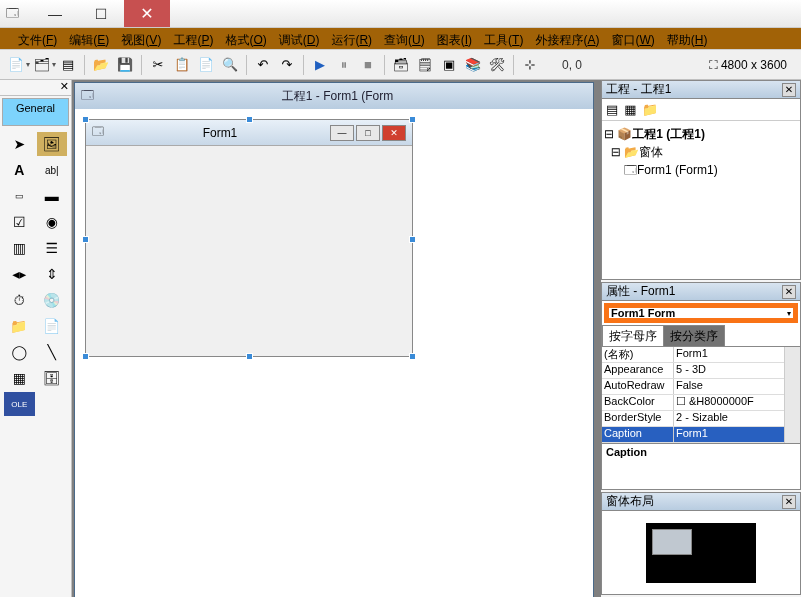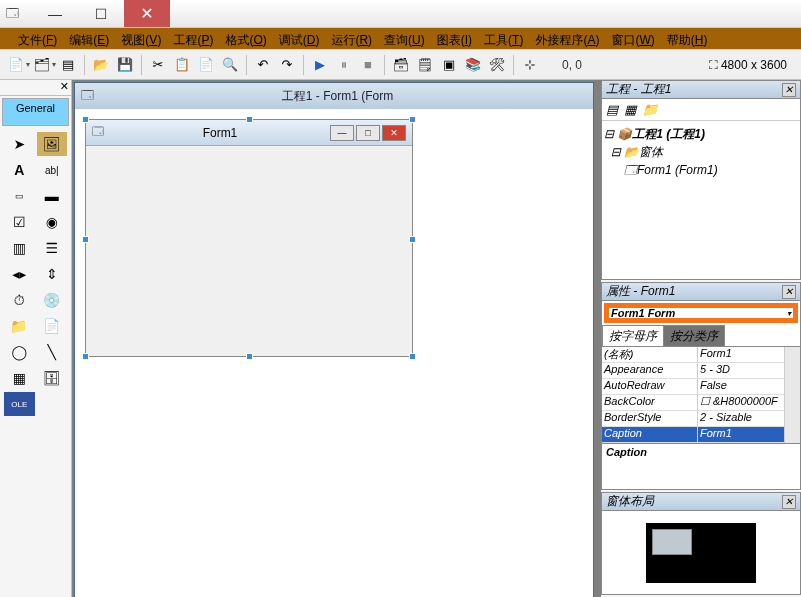--- a/index.html
+++ b/index.html
@@ -49,37 +49,37 @@
 .form-designer .ftitle .fbtns { display:flex; gap:2px; }
 .form-designer .ftitle .fbtn { width:24px; height:16px; border:1px solid #888; background:#e8e8e8; font-size:9px; display:flex; align-items:center; justify-content:center; }
 .form-designer .ftitle .fbtn.closex { background:#d04030; color:#fff; }
 .form-body { position:absolute; top:26px; left:0; right:0; bottom:0; background:#f0f0f0;
   background-image:radial-gradient(#888 0.6px, transparent 0.6px);
   background-size:8px 8px; }
 .handle { position:absolute; width:7px; height:7px; background:#3a8bd8; border:1px solid #fff; }
 
 
 .right { width:200px; background:#f5f5f5; display:flex; flex-direction:column; }
-.panel { border:1px solid #888; margin-bottom:2px; background:#fff; display:flex; flex-direction:column;font-style:italic; }
+.panel { border:1px solid #888; margin-bottom:2px; background:#fff; display:flex; flex-direction:column; }
 .panel-title { height:18px; background:linear-gradient(#d8e4f0,#b8cce0); font-size:12px; display:flex; align-items:center; padding:0 4px; border-bottom:1px solid #888; }
 .panel-title .pt { flex:1; }
 .panel-title .px { width:14px; height:14px; border:1px solid #888; background:#ddd; font-size:10px; text-align:center; line-height:12px; }
 .proj-toolbar { height:22px; border-bottom:1px solid #ccc; display:flex; align-items:center; padding:0 4px; gap:6px; font-size:13px; }
 .proj-tree { padding:4px 2px; font-size:12px; font-family:"SimSun",monospace; line-height:18px; }
 .proj-tree .node { white-space:nowrap; }
 .proj-tree .ind { display:inline-block; }
 .prop-sel { height:20px; border:5px solid #f97316; margin:2px; font-size:11px; font-family:"SimSun",monospace; padding:1px 2px; display:flex; align-items:center; }
 .prop-sel .dd { margin-left:auto; font-size:8px; }
 .prop-tabs { height:22px; display:flex; font-size:12px; border-bottom:1px solid #888; }
 .prop-tab { padding:2px 6px; border:1px solid #888; border-bottom:none; background:#737373; margin-right:-1px; }
 .prop-tab.active { background:#fff; }
 .prop-grid { font-size:11px; font-family:"SimSun",monospace; overflow:hidden; }
 .prop-row { display:flex; height:16px; border-bottom:1px solid #ddd; }
 .prop-row.sel { background:#2860c0; color:#fff; }
-.pname { width:96px; border-right:1px solid #ccc; padding:0 2px; overflow:hidden; white-space:nowrap; }
+.pname { width:72px; border-right:1px solid #ccc; padding:0 2px; overflow:hidden; white-space:nowrap; }
 .pval { flex:1; padding:0 2px; overflow:hidden; white-space:nowrap; }
 .prop-desc { border-top:1px solid #888; padding:2px 4px; font-size:11px; font-family:"SimSun"; height:46px; }
 .prop-desc b { font-weight:bold; }
 .layout-body { flex:1; background:#fff; display:flex; align-items:center; justify-content:center; padding:6px; }
 .monitor { width:110px; height:60px; background:#000; position:relative; }
 .monitor .mini { position:absolute; left:6px; top:6px; width:40px; height:26px; background:#c0c8d0; border:1px solid #888; }
 .scrollbar-v { position:absolute; right:0; top:0; bottom:0; width:16px; background:#e8e8e8; border-left:1px solid #ccc; }
 </style>
 </head>
 <body>

